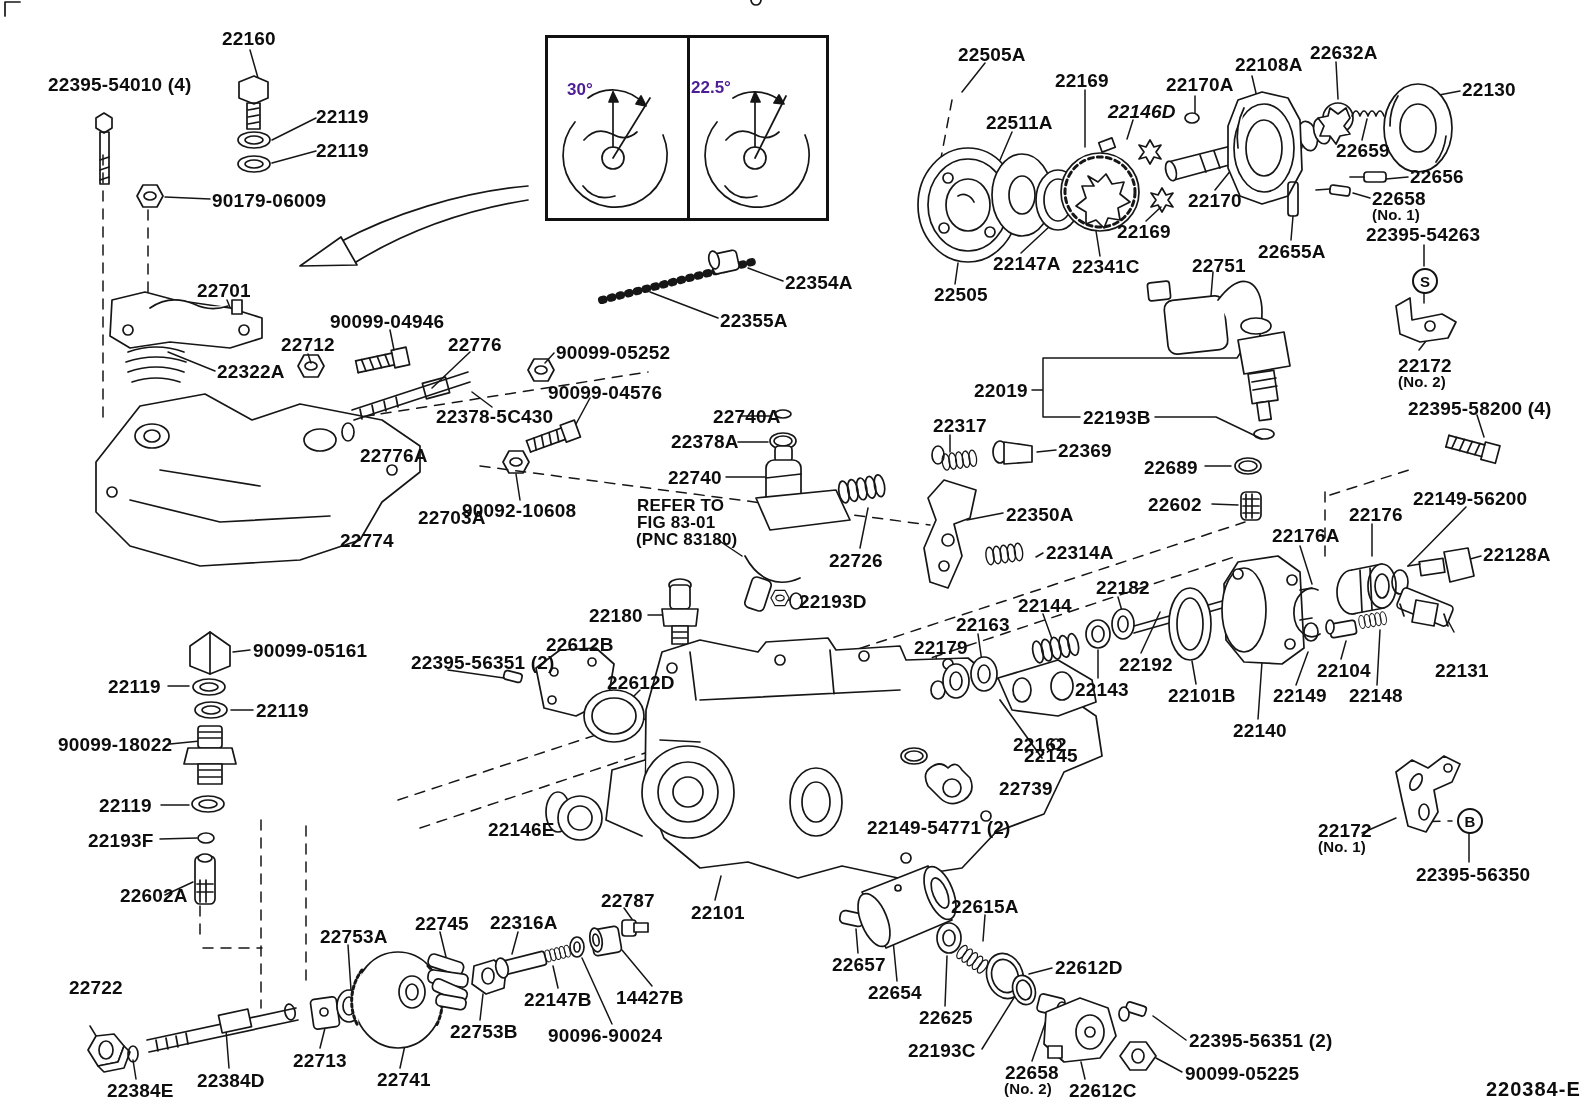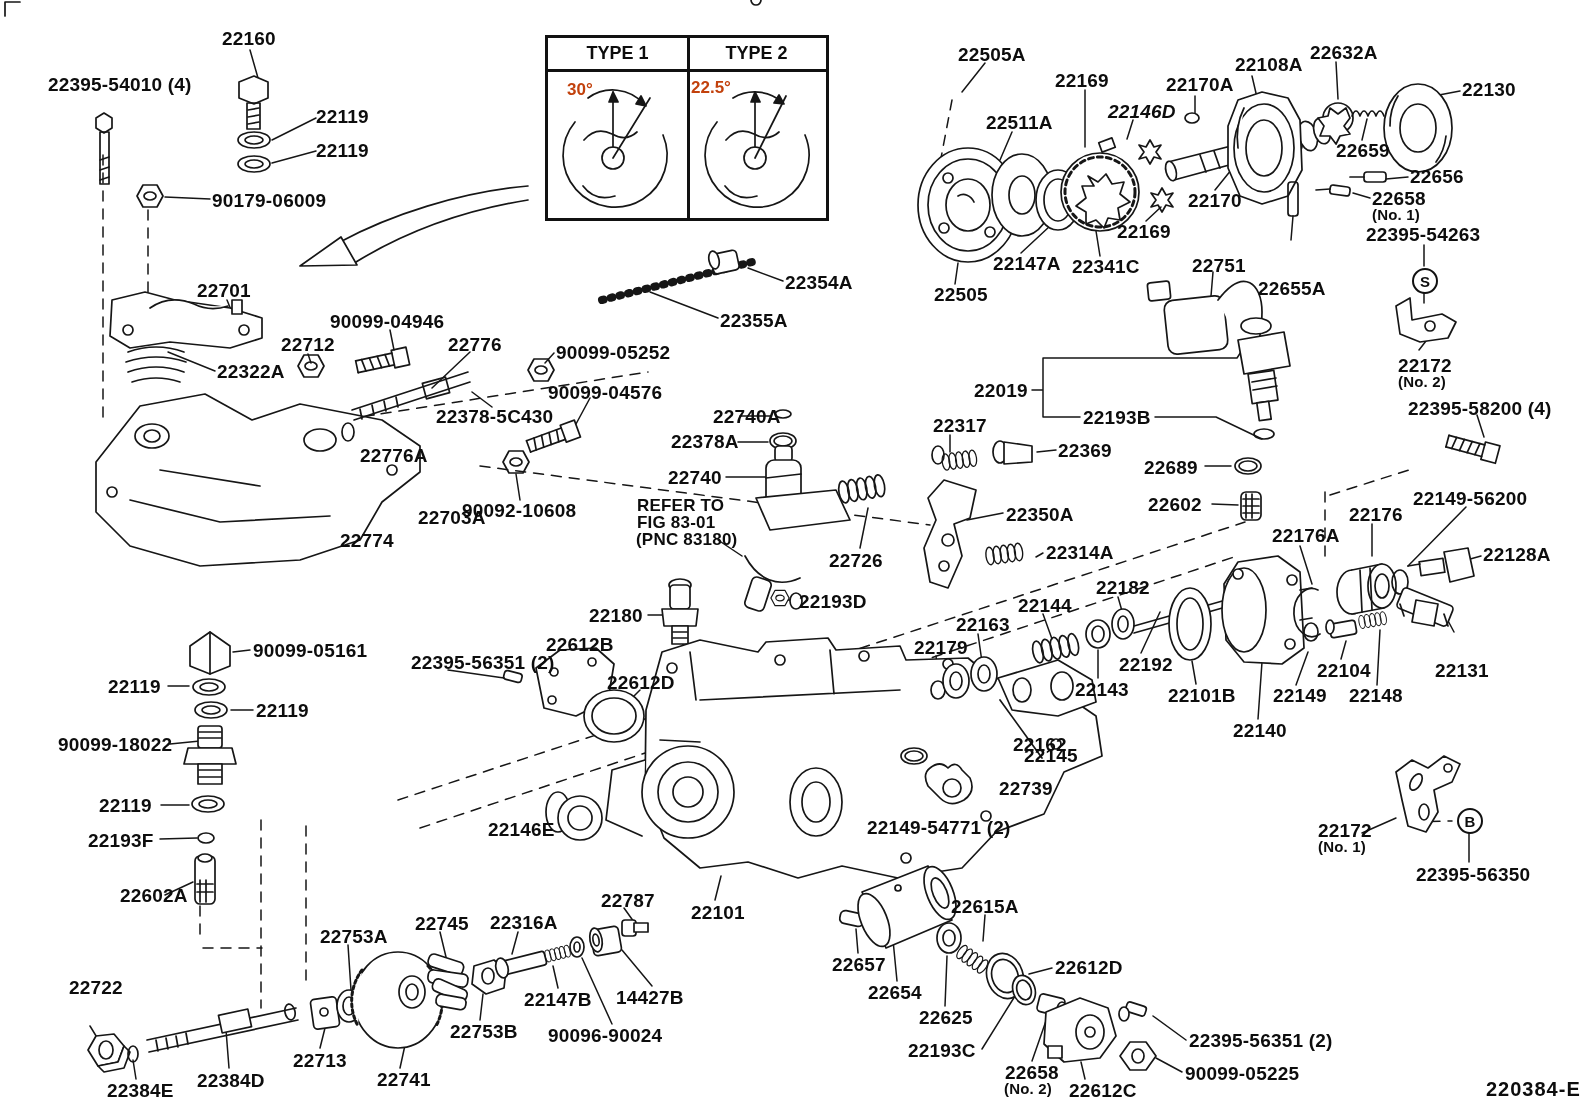--- a/index.html
+++ b/index.html
@@ -10,21 +10,21 @@
               white-space:nowrap;letter-spacing:.2px;}
   .part-label.small{font-size:15px;}
   .part-label.med{font-size:17px;}
   
   #type-table{position:absolute;left:545px;top:35px;width:284px;height:186px;
               border:3px solid #111;box-sizing:border-box;background:transparent;}
   #type-table .hdr{display:flex;height:31px;border-bottom:3px solid #111;}
   #type-table .hdr div{flex:1;display:flex;align-items:center;justify-content:center;
               font:700 18px "Liberation Sans",sans-serif;color:#0d0d0d;}
   #type-table .vdiv{position:absolute;left:50%;top:0;bottom:0;width:3px;background:#111;}
-  .angle{position:absolute;font:700 17px "Liberation Sans",sans-serif;color:#c2410c;}
+  .angle{position:absolute;font:700 17px "Liberation Sans",sans-serif;color:#4c1d95;}
   #angle1{left:567px;top:80px;} #angle2{left:691px;top:78px;}
   .callout{position:absolute;width:22px;height:22px;border:2px solid #111;border-radius:50%;
            display:flex;align-items:center;justify-content:center;
            font:700 15px "Liberation Sans",sans-serif;color:#0d0d0d;background:#fff;}
   #callout-s{left:1412px;top:268px;} #callout-b{left:1457px;top:808px;}
   #doc-code{position:absolute;left:1486px;top:1078px;font:700 20px "Liberation Sans",sans-serif;
             color:#0d0d0d;letter-spacing:1px;}
 </style>
 </head>
 <body>
@@ -582,24 +582,20 @@
       <g fill="#fff">
         <path d="M1396,772 L1412,760 L1428,768 L1444,756 L1460,764 L1452,782 L1434,790 L1438,812 L1426,832 L1408,826 L1402,800 Z"></path>
         <ellipse cx="1416" cy="782" rx="5" ry="9" transform="rotate(30 1416 782)"></ellipse>
         <ellipse cx="1424" cy="812" rx="5" ry="8"></ellipse>
         <circle cx="1448" cy="768" r="4"></circle>
       </g>
     </g>
   </svg>
 
   <div id="type-table">
-    <div class="hdr">
-      <div>TYPE 1</div>
-      <div>TYPE 2</div>
-    </div>
     <div class="vdiv"></div>
   </div>
   <div class="angle" id="angle1">30°</div>
   <div class="angle" id="angle2">22.5°</div>
 
   <div class="callout" id="callout-s">S</div>
   <div class="callout" id="callout-b">B</div>
 
   <div id="doc-code">220384-E</div>
 
@@ -642,21 +638,21 @@
       <div class="part-label" style="left: 1336px; top: 140px;">22659</div>
       <div class="part-label" style="left: 1410px; top: 166px;">22656</div>
       <div class="part-label" style="left: 1372px; top: 188px;">22658</div>
       <div class="part-label small" style="left: 1372px; top: 206px;">(No. 1)</div>
       <div class="part-label" style="left: 1366px; top: 224px;">22395-54263</div>
       <div class="part-label" style="left: 1188px; top: 190px;">22170</div>
       <div class="part-label" style="left: 1117px; top: 221px;">22169</div>
       <div class="part-label" style="left: 993px; top: 253px;">22147A</div>
       <div class="part-label" style="left: 1072px; top: 256px;">22341C</div>
       <div class="part-label" style="left: 934px; top: 284px;">22505</div>
-      <div class="part-label" style="left: 1258px; top: 241px; margin-top: 37px;">22655A</div>
+      <div class="part-label" style="left: 1258px; top: 241px;">22655A</div>
       <div class="part-label" style="left: 1192px; top: 255px;">22751</div>
       <div class="part-label" style="left: 1398px; top: 355px;">22172</div>
       <div class="part-label small" style="left: 1398px; top: 373px;">(No. 2)</div>
       <div class="part-label" style="left: 1408px; top: 398px;">22395-58200 (4)</div>
       <div class="part-label" style="left: 974px; top: 380px;">22019</div>
       <div class="part-label" style="left: 1083px; top: 407px;">22193B</div>
       <div class="part-label" style="left: 933px; top: 415px;">22317</div>
       <div class="part-label" style="left: 1058px; top: 440px;">22369</div>
       <div class="part-label" style="left: 1144px; top: 457px;">22689</div>
       <div class="part-label" style="left: 1148px; top: 494px;">22602</div>

